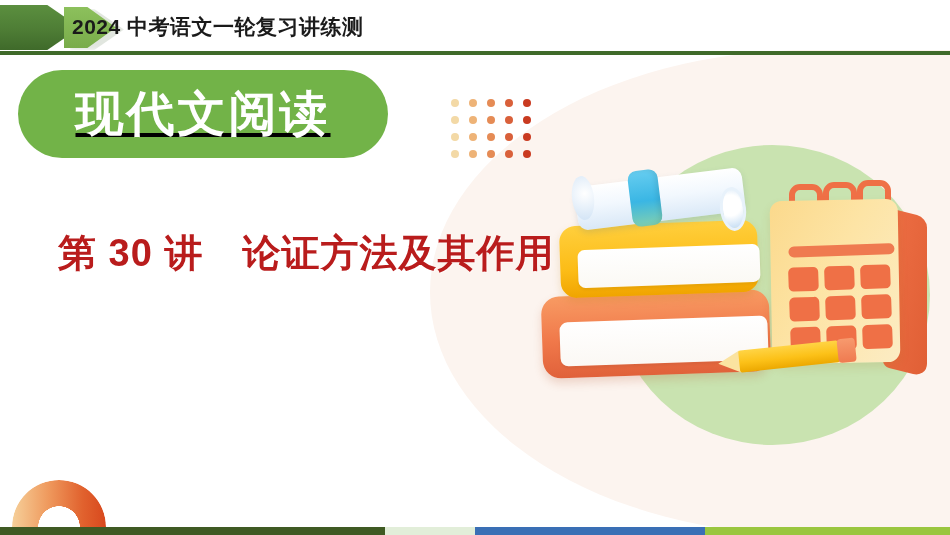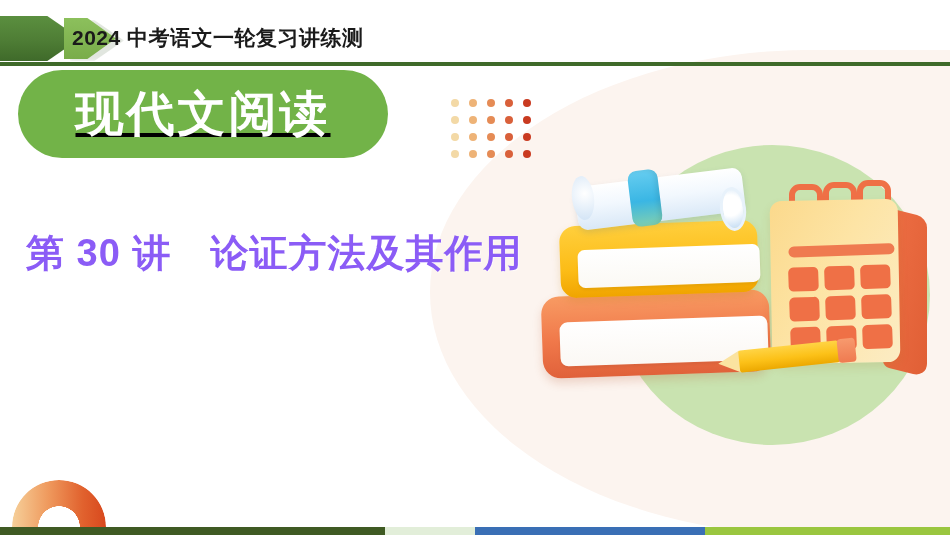--- a/index.html
+++ b/index.html
@@ -31,21 +31,21 @@
     left: 800px;
     top: 50px;
     width: 150px;
     height: 485px;
     background: #fcf4ef;
   }
 
   
   .header {
     position: absolute;
-    left: 0; top: 16px;
+    left: 0; top: 5px;
     width: 950px;
     height: 68px;
   }
   .header-arrow-dark {
     position: absolute;
     left: -6px;
     top: 0px;
     width: 86px;
     height: 45px;
     background: linear-gradient(180deg, #5b8f3f 0%, #4e7d35 55%, #3f6a2a 100%);
@@ -352,21 +352,21 @@
       <div class="dot" style="background: rgb(229, 139, 85);"></div>
       <div class="dot" style="background: rgb(217, 96, 58);"></div>
       <div class="dot" style="background: rgb(201, 58, 32);"></div>
       <div class="dot" style="background: rgb(243, 217, 166);"></div>
       <div class="dot" style="background: rgb(238, 179, 119);"></div>
       <div class="dot" style="background: rgb(229, 139, 85);"></div>
       <div class="dot" style="background: rgb(217, 96, 58);"></div>
       <div class="dot" style="background: rgb(201, 58, 32);"></div>
     </div>
 
-  <div class="subtitle" style="color: #8b5cf6;">第 30 讲　论证方法及其作用</div>
+  <div class="subtitle" style="color: #b91c1c; margin-left: 32px;">第 30 讲　论证方法及其作用</div>
 
   <div class="illus">
     <div class="green-circle" style="background: rgb(201, 227, 176);"></div>
 
     <div class="book-bot"></div>
     <div class="book-bot-pages"></div>
     <div class="book-top"></div>
     <div class="book-top-pages"></div>
 
     <div class="scroll-wrap">

